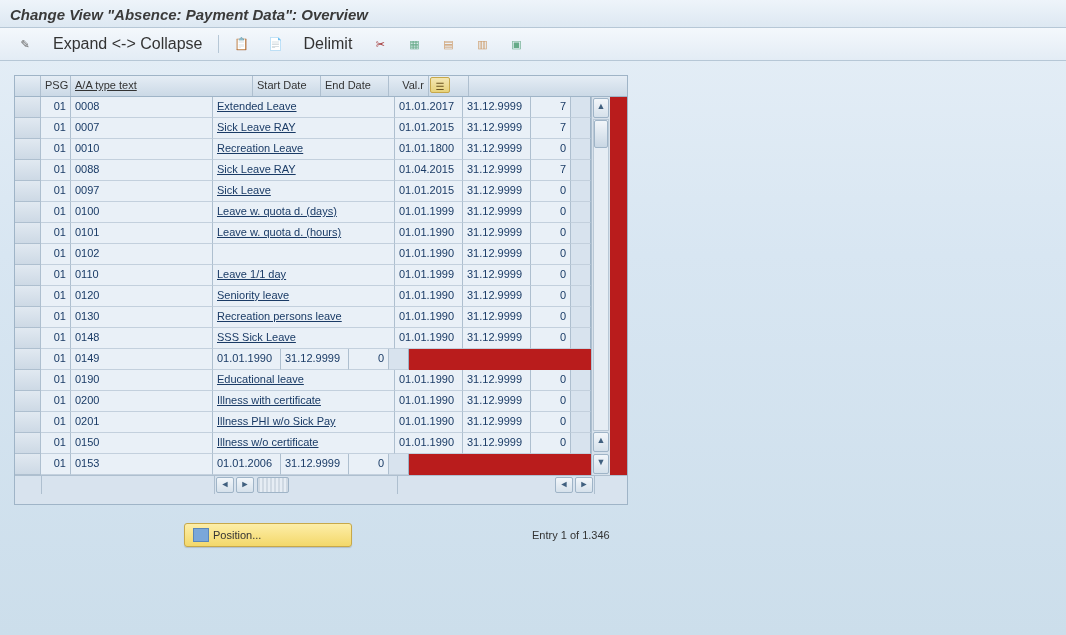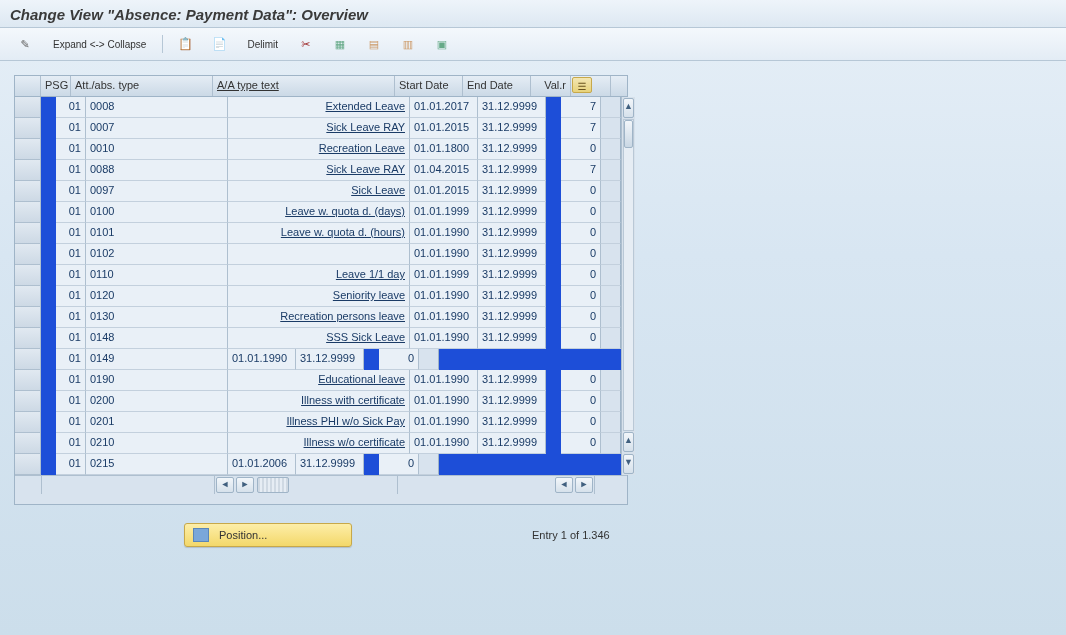--- a/index.html
+++ b/index.html
@@ -43,21 +43,21 @@
     border: 1px solid transparent;
     border-radius: 3px;
     display: flex;
     align-items: center;
     justify-content: center;
     cursor: pointer;
     font-size: 11px;
   }
   .tb-text-btn {
     padding: 0 8px;
-    font-size: 10px;
+    font-size: 16px;
     color: #333;
   }
   .tb-sep {
     width: 1px;
     height: 18px;
     background: #b6c7d6;
     margin: 0 3px;
   }
   .watermark {
     position: absolute;
@@ -81,21 +81,21 @@
   .ic-grid3::before    { content: "\25A5"; color:#c96; }
   .ic-grid4::before    { content: "\25A3"; color:#6a8; }
 
   
   .content {
     padding: 14px 0 0 14px;
   }
   .grid-box {
     width: 612px;
     border: 1px solid #9fb4c7;
-    background: #1d4ed8;
+    background: #b91c1c;
     position: relative;
   }
 
   
   .grid-header {
     display: flex;
     height: 20px;
     background: linear-gradient(to bottom, #e5edf5, #cbd9e6);
     border-bottom: 1px solid #9fb4c7;
     font-size: 11px;
@@ -150,24 +150,24 @@
     background: #e9f0f7;
     white-space: nowrap;
     overflow: hidden;
     text-overflow: clip;
   }
   .cell.col-sel {
     background: linear-gradient(to bottom,#e1e9f1,#cdd9e5);
     border-bottom: 1px solid #aebfcf;
     cursor:pointer;
   }
-  .cell.col-psg, .cell.col-val { text-align: right; color:#1a3b66;margin-left:15px;}
+  .cell.col-psg, .cell.col-val { text-align: right; color:#1a3b66;}
   .cell.col-att, .cell.col-txt, .cell.col-sd, .cell.col-ed { color:#1a3b66; }
   .cell.col-att { }
-  .cell.col-txt { background:#e9f0f7;text-align:right; }
+  .cell.col-txt { background:#e9f0f7; }
   .cell.col-sd, .cell.col-ed { }
   .cell.col-cfg { background:#d8e3ee; border-right:1px solid #9fb4c7;}
   
   
   .vscroll {
     width: 18px;
     display:flex;
     flex-direction:column;
     background:#d7e1eb;
     border-left:1px solid #aebfcf;
@@ -244,21 +244,21 @@
     display:flex;
     align-items:center;
     margin-top:18px;
     padding-left: 170px;
     gap: 180px;
     font-size:11px;
   }
   .pos-btn {
     display:flex;
     align-items:center;
-    gap:10px;
+    gap:4px;
     width:150px;
     height:22px;
     padding:0 8px;
     border:1px solid #c7a84a;
     background:linear-gradient(to bottom,#fdeea8,#f3d86a);
     border-radius:3px;
     box-shadow: 0 1px 1px rgba(0,0,0,0.15);
     cursor:pointer;
     color:#333;
   }
@@ -283,21 +283,20 @@
   <div class="tb-btn ic-grid3"></div>
   <div class="tb-btn ic-grid4"></div>
 </div>
 
 <div class="content">
   <div class="grid-box">
 
     <div class="grid-header">
       <div class="hcell col-sel"></div>
       <div class="hcell col-psg">PSG</div>
-      <div class="hcell col-att">Att./abs. type</div>
       <div class="hcell col-txt">A/A type text</div>
       <div class="hcell col-sd">Start Date</div>
       <div class="hcell col-ed">End Date</div>
       <div class="hcell col-val">Val.r</div>
       <div class="hcell col-cfg"></div>
       <div class="hcell col-vsb"></div>
     </div>
 
     <div class="grid-body">
       <div class="grid-rows" id="grid-rows">
@@ -456,31 +455,31 @@
             <div class="cell col-att">0201</div>
             <div class="cell col-txt">Illness PHI w/o Sick Pay</div>
             <div class="cell col-sd">01.01.1990</div>
             <div class="cell col-ed">31.12.9999</div>
             <div class="cell col-val">0</div>
             <div class="cell col-cfg"></div>
           </div>
           <div class="grid-row">
             <div class="cell col-sel"></div>
             <div class="cell col-psg">01</div>
-            <div class="cell col-att">0210</div>
+            <div class="cell col-att">0150</div>
             <div class="cell col-txt">Illness w/o certificate</div>
             <div class="cell col-sd">01.01.1990</div>
             <div class="cell col-ed">31.12.9999</div>
             <div class="cell col-val">0</div>
             <div class="cell col-cfg"></div>
           </div>
           <div class="grid-row">
             <div class="cell col-sel"></div>
             <div class="cell col-psg">01</div>
-            <div class="cell col-att">0215</div>
+            <div class="cell col-att">0153</div>
             <div class="cell col-sd">01.01.2006</div>
             <div class="cell col-ed">31.12.9999</div>
             <div class="cell col-val">0</div>
             <div class="cell col-cfg"></div>
           </div>
         </div>
 
       <div class="vscroll">
         <div class="vs-btn">▲</div>
         <div class="vs-track">

